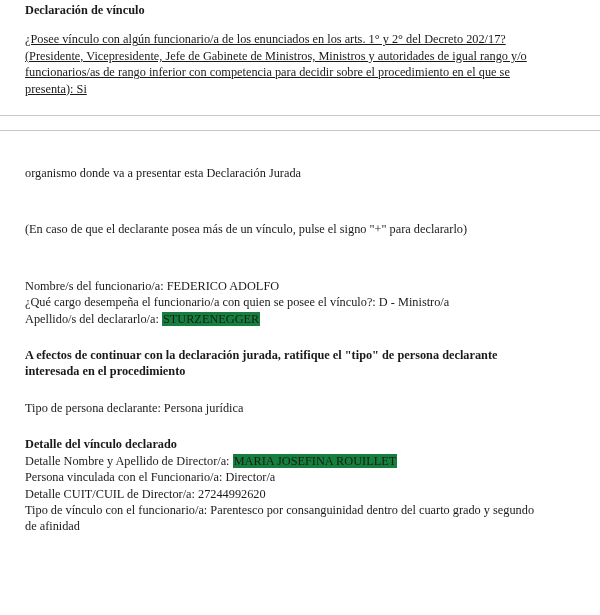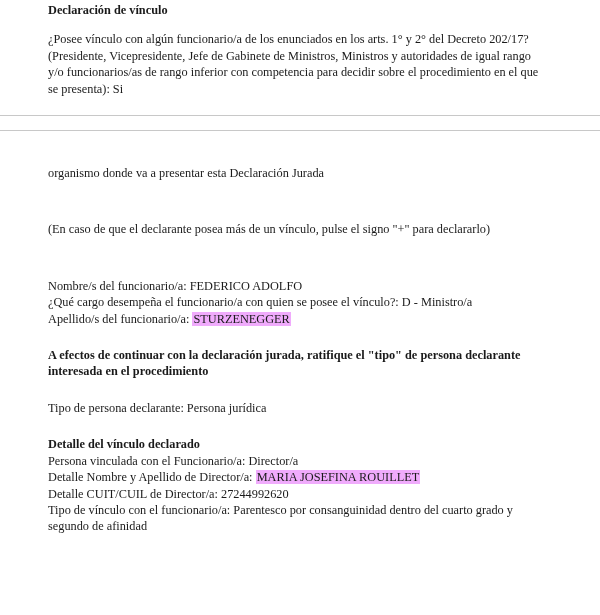--- a/index.html
+++ b/index.html
@@ -14,21 +14,21 @@
     color: #1a1a1a;
     overflow: hidden;
   }
   .page {
     position: relative;
     width: 600px;
     height: 615px;
     box-sizing: border-box;
   }
   .section {
-    padding: 0 56px 0 48px;
+    padding: 0 56px 0 25px;
     box-sizing: border-box;
   }
   .top-section {
     padding-top: 2px;
   }
   .gap {
     height: 18px;
   }
   .rule {
     border: none;
@@ -46,23 +46,24 @@
     text-align: left;
   }
   .bold {
     font-weight: bold;
   }
   .block {
     margin-bottom: 13px;
   }
   .tight {
     margin-bottom: 0;
+    text-decoration: underline;
   }
   .hl {
-    background: #f0abfc;
+    background: #15803d;
     padding: 0 1px;
   }
   .spacer-lg { height: 34px; }
   .spacer-md { height: 20px; }
 </style>
 </head>
 <body>
 
 <div class="page">
 
@@ -88,33 +89,33 @@
 
     <p>(En caso de que el declarante posea más de un vínculo, pulse el signo "+" para declararlo)</p>
 
     <div class="spacer-md"></div>
 
 
     <div class="spacer-md"></div>
 
     <p>Nombre/s del funcionario/a: FEDERICO ADOLFO</p>
     <p>¿Qué cargo desempeña el funcionario/a con quien se posee el vínculo?: D - Ministro/a</p>
-    <p><span>Apellido/s del funcionario/a: </span><span class="hl">STURZENEGGER</span></p>
+    <p><span>Apellido/s del declararlo/a: </span><span class="hl">STURZENEGGER</span></p>
 
     <div class="spacer-md"></div>
 
     <p class="bold">A efectos de continuar con la declaración jurada, ratifique el "tipo" de persona declarante interesada en el procedimiento</p>
 
     <div class="spacer-md"></div>
 
     <p>Tipo de persona declarante: Persona jurídica</p>
 
     <div class="spacer-md"></div>
 
     <p class="bold">Detalle del vínculo declarado</p>
+    <p><span>Detalle Nombre y Apellido de Director/a: </span><span class="hl">MARIA JOSEFINA ROUILLET</span></p>
     <p>Persona vinculada con el Funcionario/a: Director/a</p>
-    <p><span>Detalle Nombre y Apellido de Director/a: </span><span class="hl">MARIA JOSEFINA ROUILLET</span></p>
     <p>Detalle CUIT/CUIL de Director/a: 27244992620</p>
     <p>Tipo de vínculo con el funcionario/a: Parentesco por consanguinidad dentro del cuarto grado y segundo de afinidad</p>
 
   </div>
 
 </div>
 
 </body></html>

